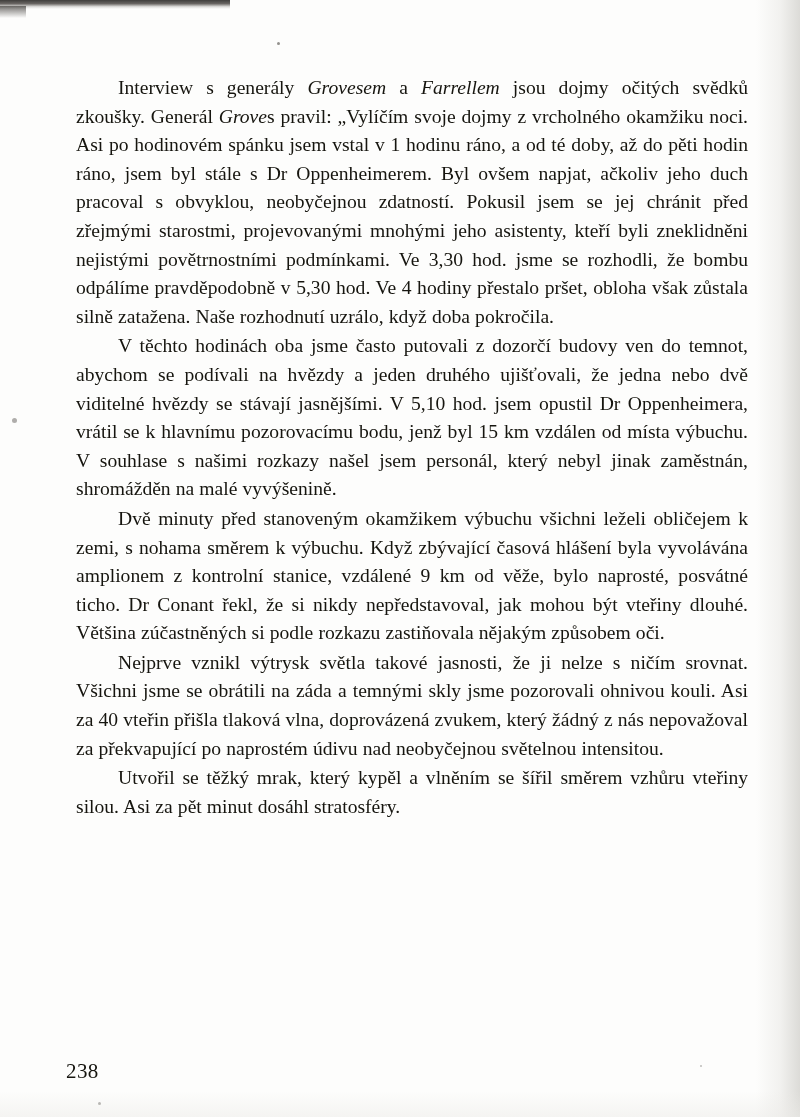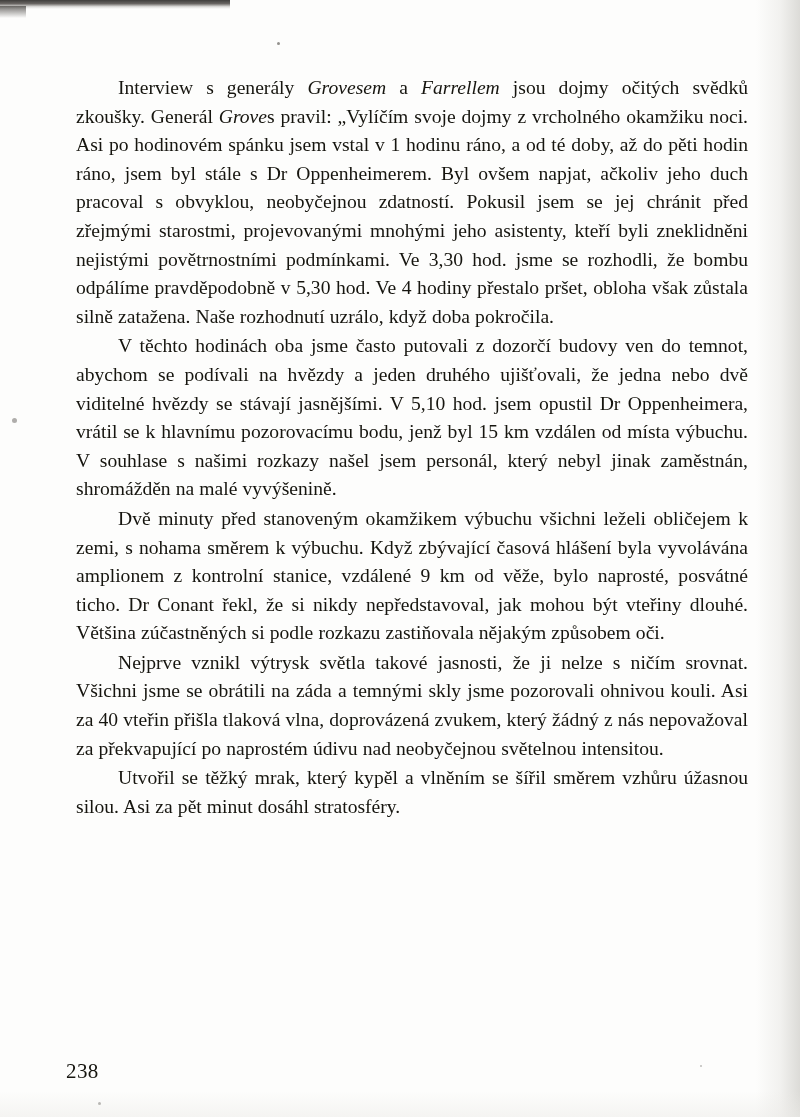--- a/index.html
+++ b/index.html
@@ -124,21 +124,21 @@
   <div class="speck speck-margin"></div>
   <div class="speck speck-bottom"></div>
   <div class="speck speck-right"></div>
 
   <div class="text-block">
 
     <p class="para">Interview s generály <i><i>Grove</i>sem</i> a <i>Farrellem</i> jsou dojmy očitých svědků zkoušky. Generál <i>Grove</i>s pravil: „Vylíčím svoje dojmy z vrcholného okamžiku noci. Asi po hodinovém spánku jsem vstal v 1 hodinu ráno, a od té doby, až do pěti hodin ráno, jsem byl stále s Dr Oppenheimerem. Byl ovšem napjat, ačkoliv jeho duch pracoval s obvyklou, neobyčejnou zdatností. Pokusil jsem se jej chránit před zřejmými starostmi, projevovanými mnohými jeho asistenty, kteří byli zneklidněni nejistými povětrnostními podmínkami. Ve 3,30 hod. jsme se rozhodli, že bombu odpálíme pravděpodobně v 5,30 hod. Ve 4 hodiny přestalo pršet, obloha však zůstala silně zatažena. Naše rozhodnutí uzrálo, když doba pokročila.</p>
     <p class="para">V těchto hodinách oba jsme často putovali z dozorčí budovy ven do temnot, abychom se podívali na hvězdy a jeden druhého ujišťovali, že jedna nebo dvě viditelné hvězdy se stávají jasnějšími. V 5,10 hod. jsem opustil Dr Oppenheimera, vrátil se k hlavnímu pozorovacímu bodu, jenž byl 15 km vzdálen od místa výbuchu. V souhlase s našimi rozkazy našel jsem personál, který nebyl jinak zaměstnán, shromážděn na malé vyvýšenině.</p>
     <p class="para">Dvě minuty před stanoveným okamžikem výbuchu všichni leželi obličejem k zemi, s nohama směrem k výbuchu. Když zbývající časová hlášení byla vyvolávána amplionem z kontrolní stanice, vzdálené 9 km od věže, bylo naprosté, posvátné ticho. Dr Conant řekl, že si nikdy nepředstavoval, jak mohou být vteřiny dlouhé. Většina zúčastněných si podle rozkazu zastiňovala nějakým způsobem oči.</p>
     <p class="para">Nejprve vznikl výtrysk světla takové jasnosti, že ji nelze s ničím srovnat. Všichni jsme se obrátili na záda a temnými skly jsme pozorovali ohnivou kouli. Asi za 40 vteřin přišla tlaková vlna, doprovázená zvukem, který žádný z nás nepovažoval za překvapující po naprostém údivu nad neobyčejnou světelnou intensitou.</p>
-    <p class="para">Utvořil se těžký mrak, který kypěl a vlněním se šířil směrem vzhůru úžasnou silou. Asi za pět minut dosáhl stratosféry.</p>
+    <p class="para">Utvořil se těžký mrak, který kypěl a vlněním se šířil směrem vzhůru vteřiny silou. Asi za pět minut dosáhl stratosféry.</p>
 
   </div>
 
   <div class="folio">238</div>
 
   <div class="page-edge-right"></div>
   <div class="page-edge-bottom"></div>
 
 </div>
 

